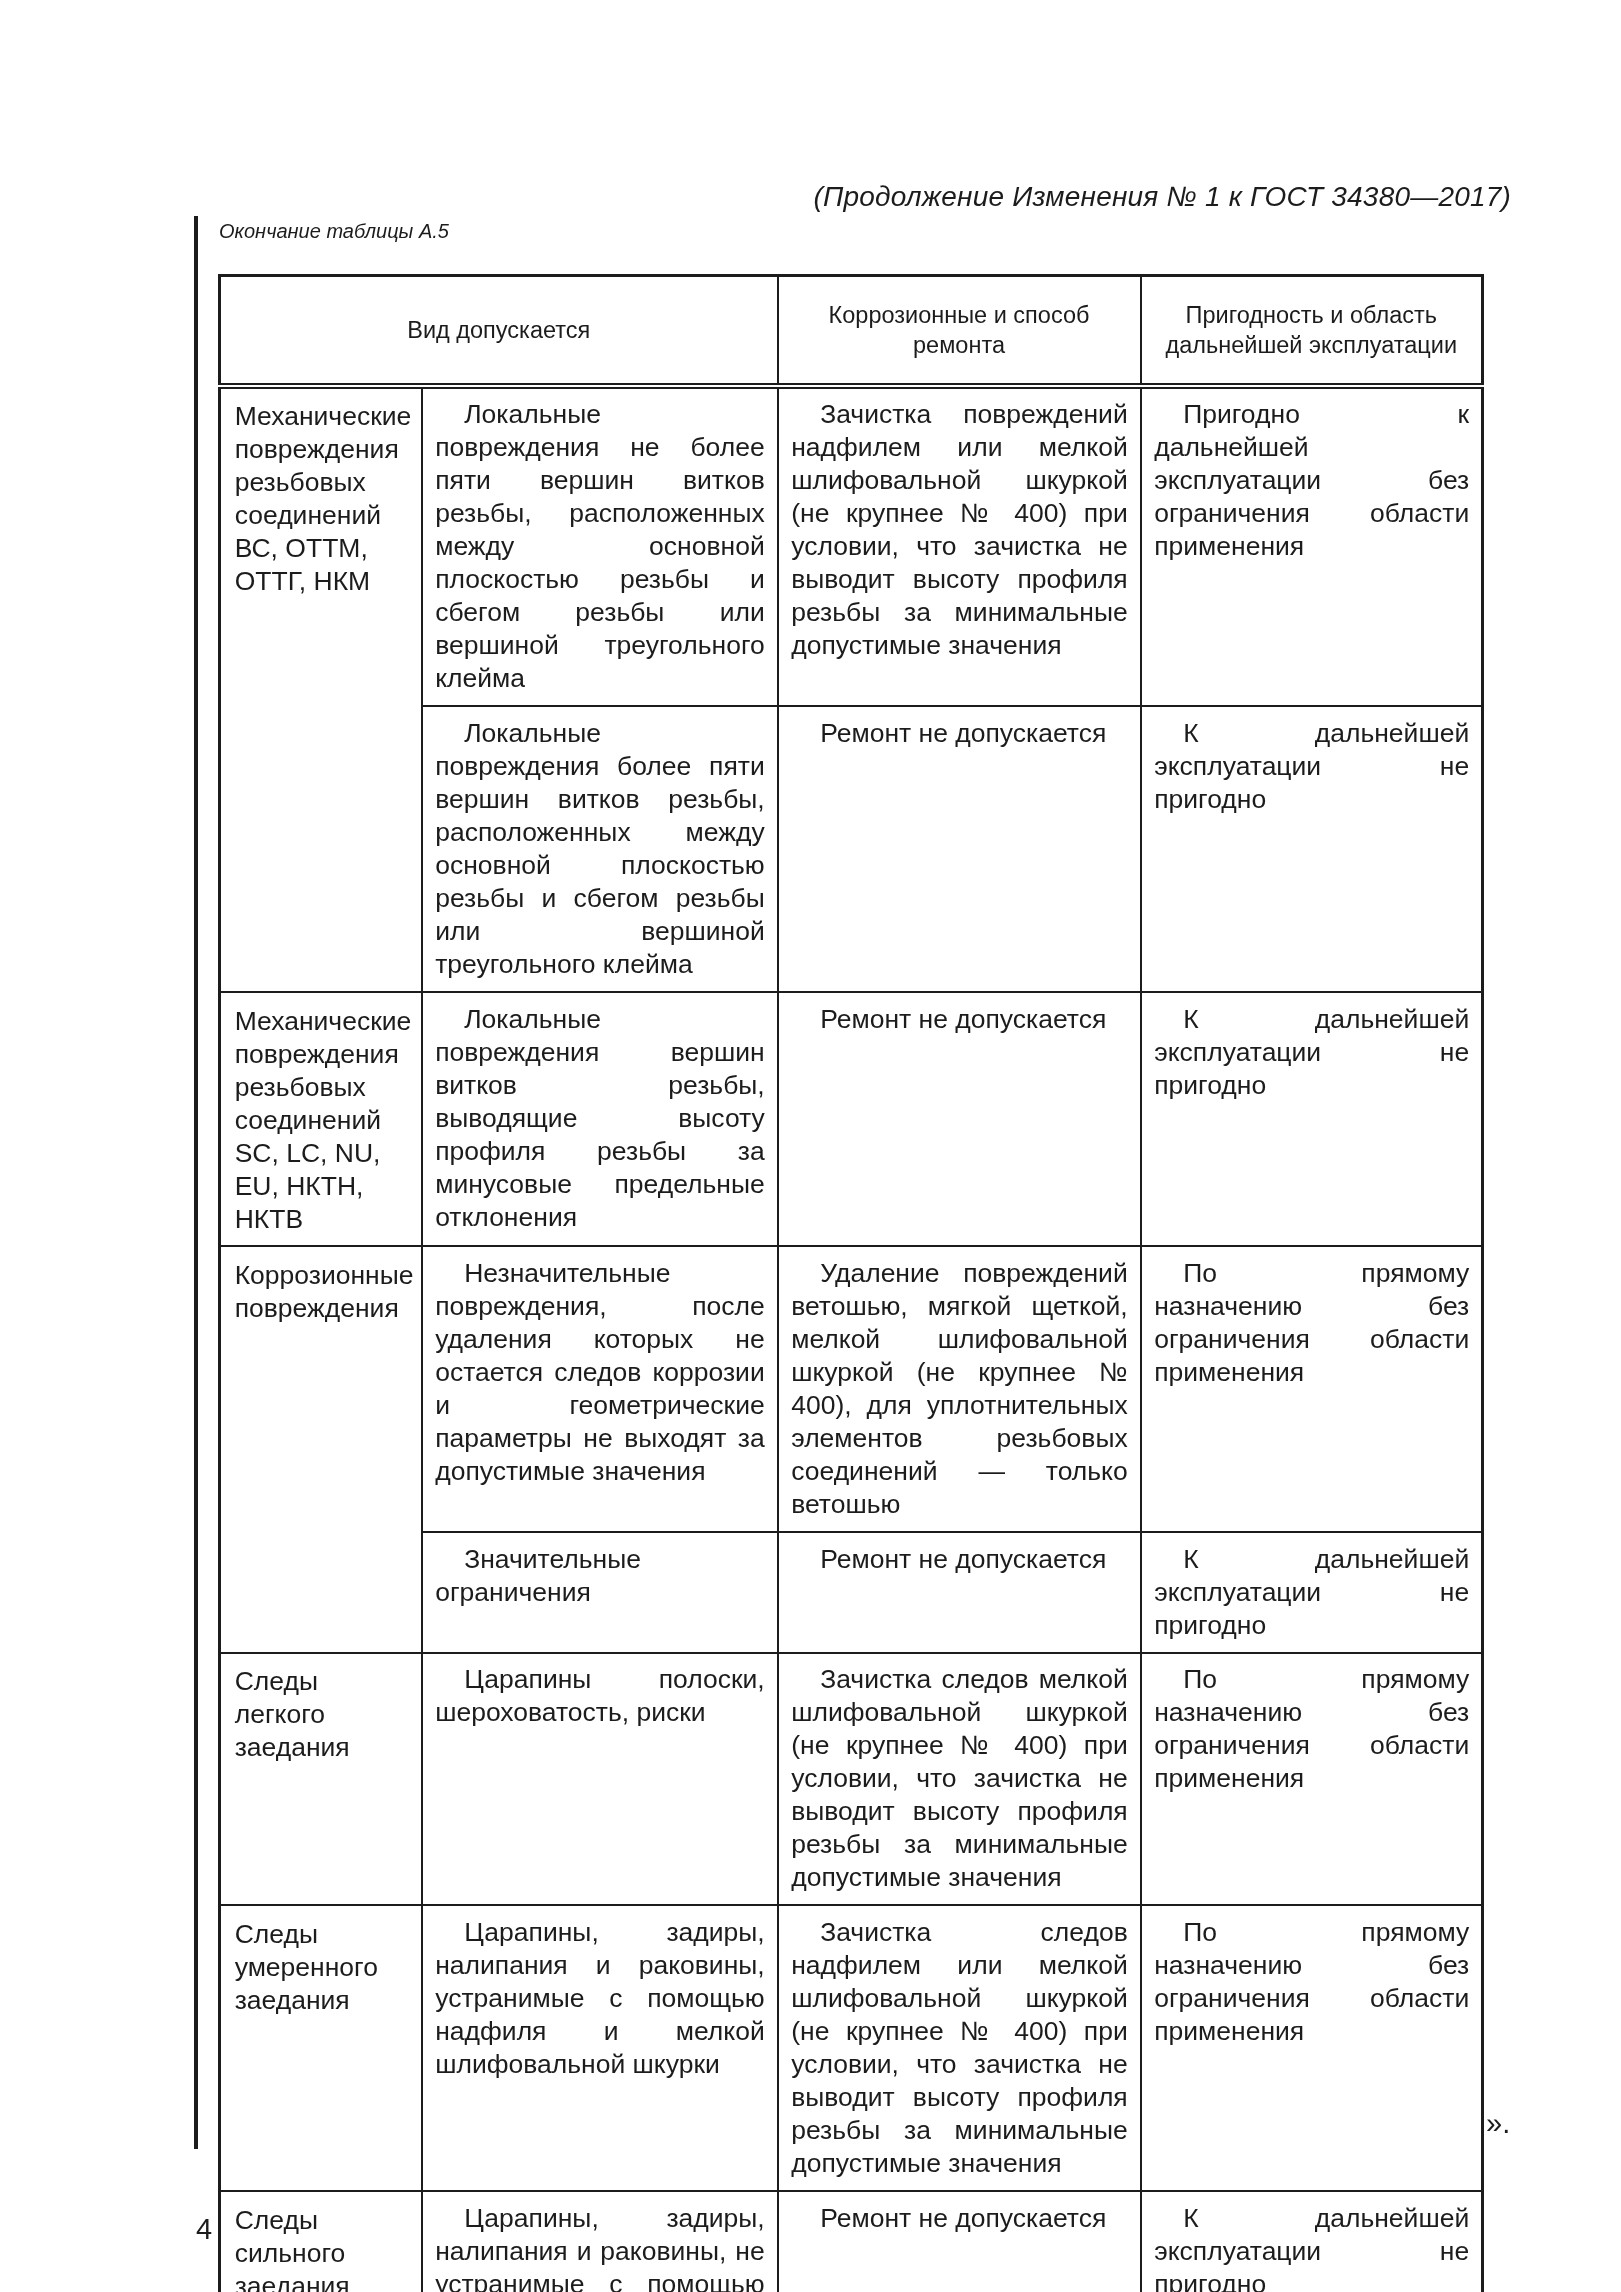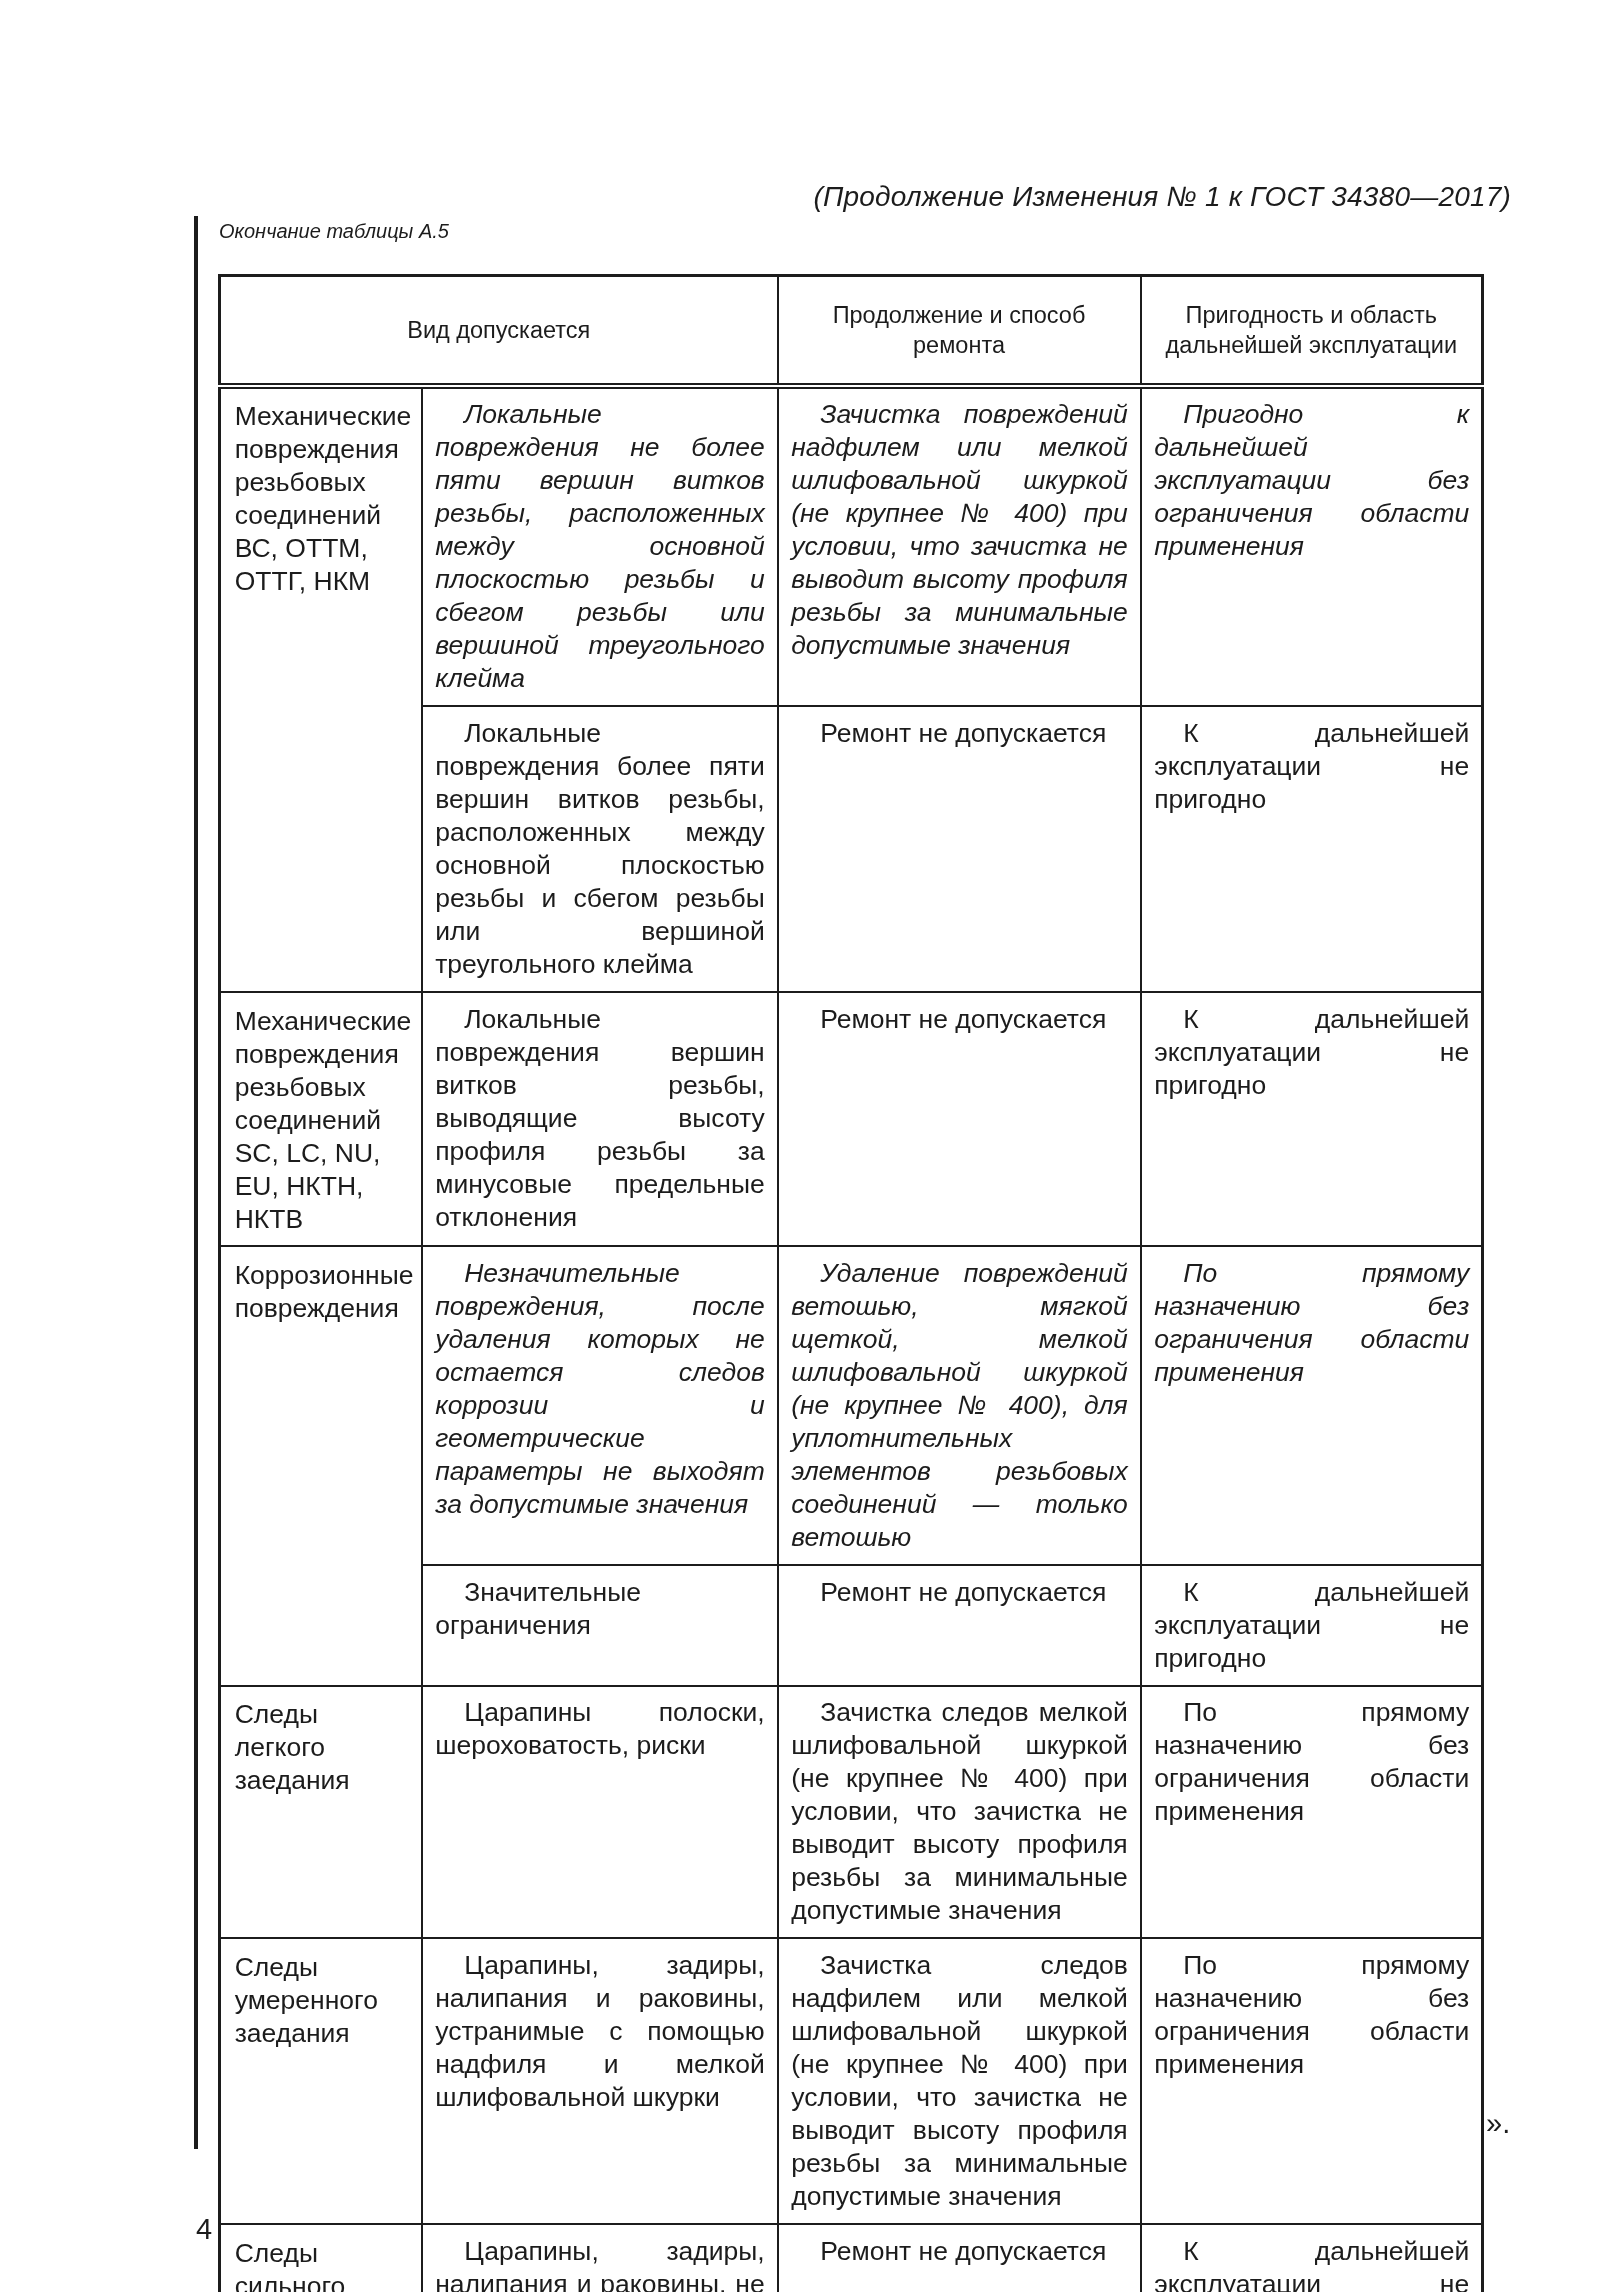--- a/index.html
+++ b/index.html
@@ -59,21 +59,21 @@
   .damage-table td.c1 {
     padding: 11.8px 7.8px 9.8px 13.7px;
     text-align: left;
   }
   .damage-table td.cbody {
     padding: 9.8px 11.8px 9.8px 12.7px;
     text-align: justify;
     text-indent: 29px;
     hyphens: auto;
   }
-  .bb-thin  { border-bottom-width: 2px; font-style: italic; }
+  .bb-thin  { border-bottom-width: 2px; }
   .bb-thick { border-bottom-width: 4.9px; margin-top: 45px; }
   tr.rh1 { height: 263px; }
   tr.rh2 { height: 253px; }
   tr.rh3 { height: 245px; }
   tr.rh4 { height: 245px; }
   tr.rh5 { height: 90px;  }
   tr.rh6 { height: 245px; }
   tr.rh7 { height: 243px; }
   tr.rh8 { height: 172px; }
   .closing-mark {
@@ -99,21 +99,21 @@
 <table class="damage-table">
   <colgroup>
     <col style="width:202px">
     <col style="width:356px">
     <col style="width:363px">
     <col style="width:342px">
   </colgroup>
   <thead>
     <tr>
       <th colspan="2">Вид допускается</th>
-      <th>Продолжение и способ ремонта</th>
+      <th>Коррозионные и способ ремонта</th>
       <th>Пригодность и область дальнейшей эксплуатации</th>
     </tr>
   </thead>
   <tbody>
     <tr class="rh1">
       <td rowspan="2" class="c1 bb-thick">Механические повреждения резьбовых соединений ВС, ОТТМ, ОТТГ, НКМ</td>
       <td class="cbody bb-thin">Локальные повреждения не более пяти вершин витков резьбы, расположенных между основной плоскостью резьбы и сбегом резьбы или вершиной треугольного клейма</td>
       <td class="cbody bb-thin">Зачистка повреждений надфилем или мелкой шлифовальной шкуркой (не крупнее № 400) при условии, что зачистка не выводит высоту профиля резьбы за минимальные допустимые значения</td>
       <td class="cbody bb-thin">Пригодно к дальнейшей эксплуатации без ограничения области применения</td>
     </tr>

